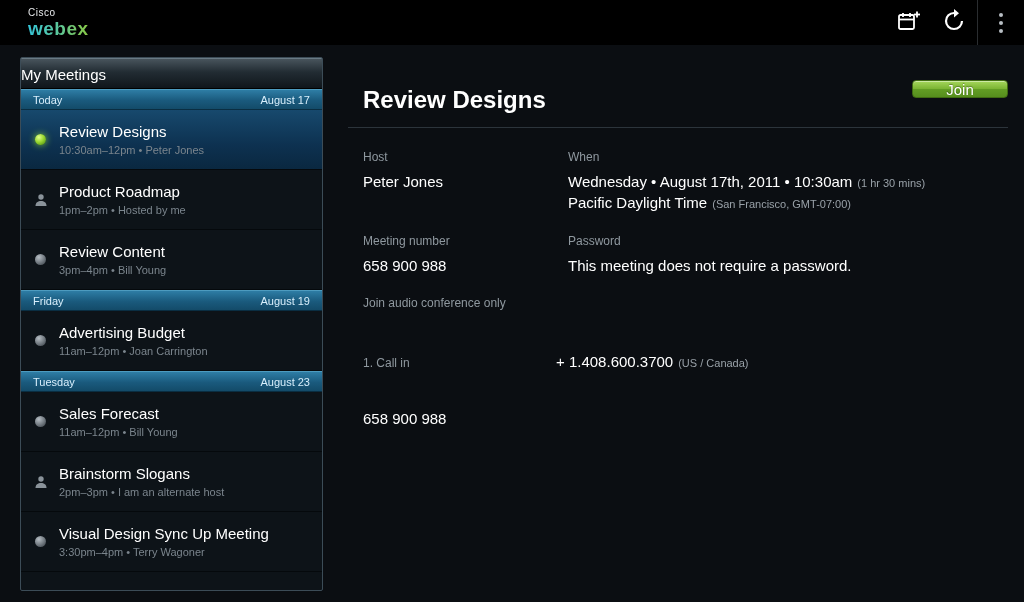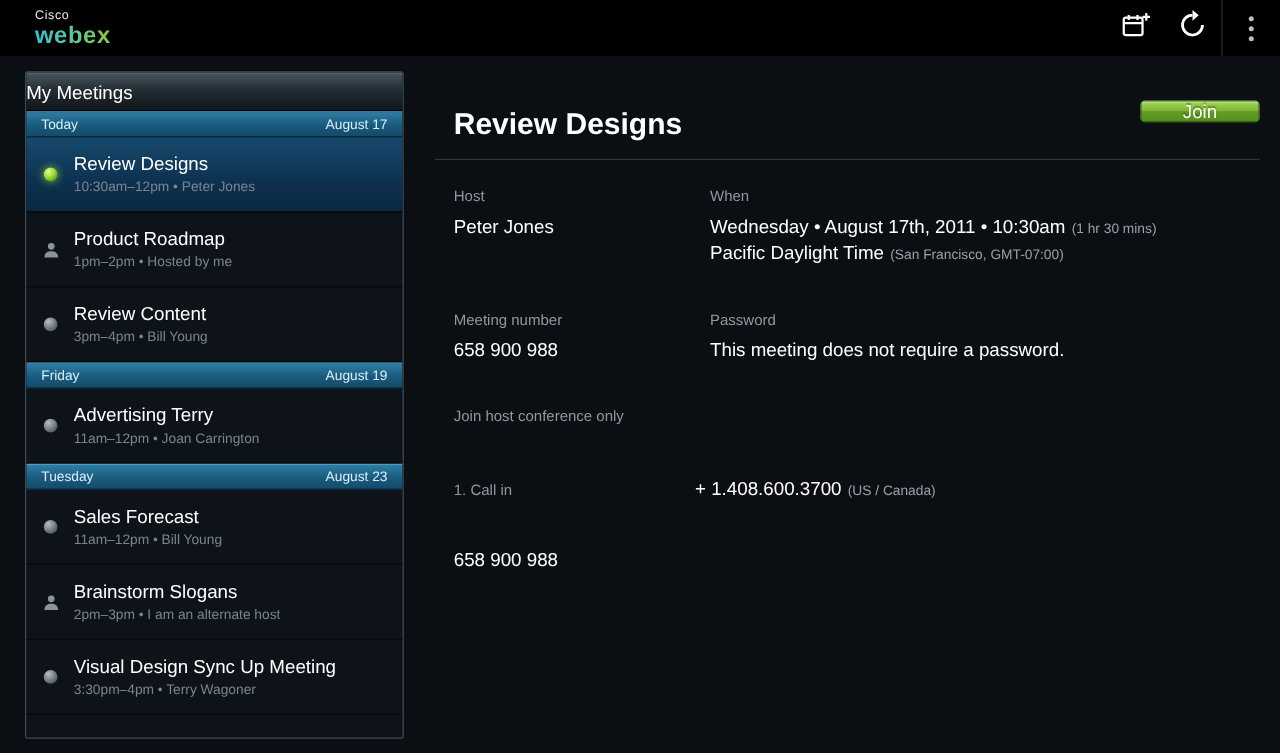--- a/index.html
+++ b/index.html
@@ -97,21 +97,21 @@
     cursor:pointer;
   }
   .detail-divider {
     position:absolute; left:348px; top:127px; width:660px; height:1px;
     background:#2c343b;
   }
   .fields {
     position:absolute; left:363px; top:150px; width:640px;
     display:grid;
     grid-template-columns:205px 435px;
-    row-gap:35px;
+    row-gap:20px;
   }
   .field-label { font-size:12px; color:#8f989f; margin-bottom:8px; }
   .field-value { font-size:15px; color:#fff; line-height:20px; }
   .note { font-size:11px; color:#99a1a8; margin-left:5px; }
   .audio-section { grid-column:1 / span 2; }
   .audio-rows {
     display:grid; grid-template-columns:193px auto;
     row-gap:2px; align-items:baseline;
   }
   .audio-step { font-size:12px; color:#8f989f; line-height:20px; }
@@ -196,21 +196,21 @@
       </div>
       <div class="day-header">
         <span>Friday</span>
         <span>August 19</span>
       </div>
       <div class="meeting-item">
         <span class="mi-icon">
           <span class="dot gray"></span>
         </span>
         <span class="mi-text">
-          <span class="mi-title">Advertising Terry</span>
+          <span class="mi-title">Advertising Budget</span>
           <span class="mi-sub">11am–12pm • Joan Carrington</span>
         </span>
       </div>
       <div class="day-header">
         <span>Tuesday</span>
         <span>August 23</span>
       </div>
       <div class="meeting-item">
         <span class="mi-icon">
           <span class="dot gray"></span>
@@ -269,21 +269,21 @@
     <div class="field-label">Meeting number</div>
     <div class="field-value">658 900 988</div>
   </div>
 
   <div class="field">
     <div class="field-label">Password</div>
     <div class="field-value">This meeting does not require a password.</div>
   </div>
 
   <div class="audio-section">
-    <div class="field-label">Join host conference only</div>
+    <div class="field-label">Join audio conference only</div>
     <div class="audio-rows">
       <div class="audio-step">1. Call in</div>
       <div class="audio-value">
         <span>+ 1.408.600.3700</span><span class="note">(US / Canada)</span>
       </div>
       <div class="audio-value">658 900 988</div>
     </div>
   </div>
 
 </div>

